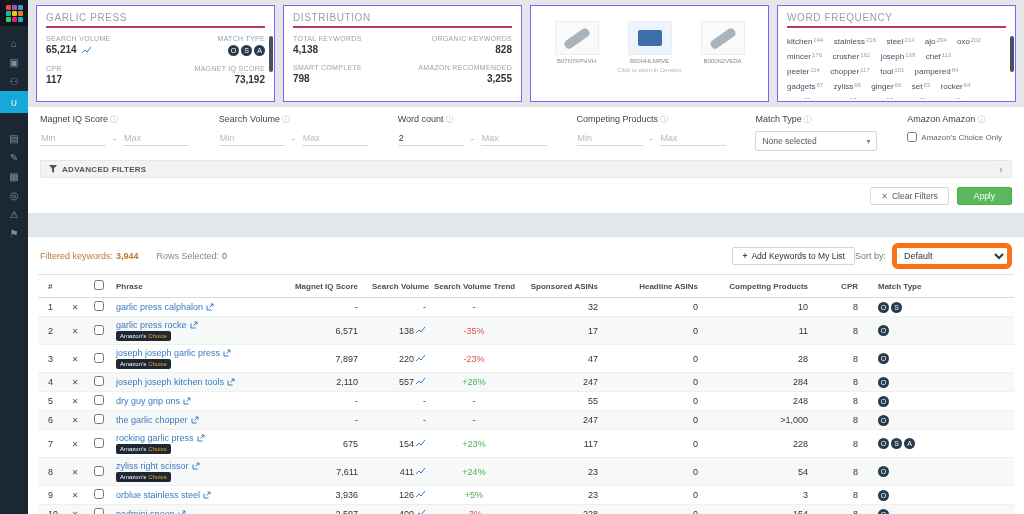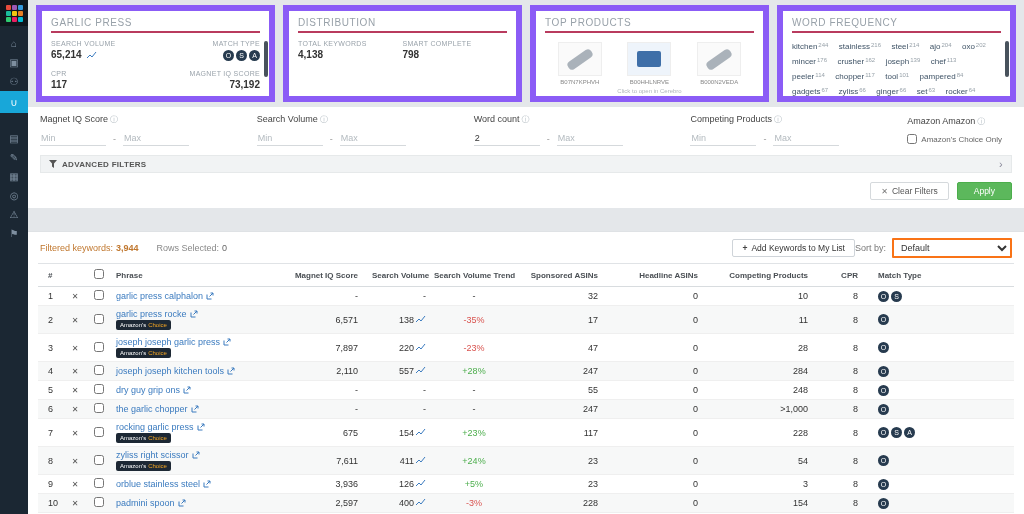--- a/index.html
+++ b/index.html
@@ -14,21 +14,21 @@
   .nav-items{display:flex;flex-direction:column;align-items:center;margin-top:8px;width:100%}
   .nav-item{width:28px;height:19px;display:flex;align-items:center;justify-content:center;color:#7e8fa0;font-size:10px;cursor:pointer}
   .nav-item.active{background:#18a7d9;color:#fff;height:22px}
   .nav-items .nav-item:nth-of-type(5){margin-top:16px}
 
   
   .main{flex:1;display:flex;flex-direction:column;min-width:0}
 
   
   .top-panels{display:flex;gap:8px;padding:5px 8px 4px}
-  .panel{flex:1 1 0;background:#fff;border:6px solid #8b5cf6;height:97px;padding:6px 9px;position:relative;overflow:hidden}
+  .panel{flex:1 1 0;background:#fff;border:1px solid #8b5cf6;height:97px;padding:6px 9px;position:relative;overflow:hidden}
   .panel-head{font-size:10px;color:#98a1a9;letter-spacing:.6px;padding-bottom:3px;border-bottom:2px solid #b93b5e}
   .scroll-thumb{position:absolute;right:1px;top:30px;width:4px;height:36px;background:#48525c;border-radius:2px}
   .stats-grid{display:grid;grid-template-columns:1fr 1fr;row-gap:9px;margin-top:7px}
   .stat .stat-label{font-size:7px;color:#9aa3ab;letter-spacing:.3px}
   .stat .stat-value{font-size:10px;font-weight:bold;color:#333;margin-top:2px;display:flex;align-items:center;gap:3px}
   .stat.right{text-align:right}
   .stat.right .stat-value{justify-content:flex-end}
   .stat-badges{display:flex;gap:2px;justify-content:flex-end;margin-top:3px}
   .mt-badge{display:inline-flex;width:11px;height:11px;border-radius:50%;background:#273b4f;color:#fff;font-size:7px;align-items:center;justify-content:center;flex-shrink:0}
 
@@ -43,21 +43,21 @@
   .products-hint{text-align:center;font-size:6px;color:#b0b6bb;margin-top:3px}
 
   
   .wf-list{margin-top:5px;max-height:66px;overflow:hidden;padding-right:8px;line-height:12px}
   .wf-item{display:inline-block;margin-right:6px;cursor:pointer;white-space:nowrap}
   .wf-word{font-size:8px;color:#3f5366}
   .wf-count{font-size:6px;color:#98a2aa;position:relative;top:-2px;margin-left:1px}
 
   
   .filters-card{background:#fff;border-top:1px solid #e4e7e9;padding:7px 12px 8px;margin:0}
-  .filter-row{display:flex;justify-content:space-between;align-items:center;padding-right:10px}
+  .filter-row{display:flex;justify-content:space-between;align-items:flex-start;padding-right:10px}
   .filter-label{font-size:9px;color:#444}
   .info{color:#b8c0c6;font-size:8px;margin-left:2px;cursor:pointer}
   .filter-inputs{display:flex;align-items:center;margin-top:6px}
   .f-input{width:66px;border:none;border-bottom:1px solid #d5d9dc;font-size:9px;padding:2px 1px;color:#333;outline:none;background:transparent;font-family:"Liberation Sans",sans-serif}
   .f-input::placeholder{color:#b3babf}
   .dash{color:#999;margin:0 7px;font-size:9px}
   .mt-select{width:122px;height:20px;border:1px solid #d5d9dc;border-radius:2px;background:#fff;display:flex;align-items:center;justify-content:space-between;padding:0 6px;font-size:8.5px;color:#555;margin-top:6px;cursor:pointer}
   .mt-caret{color:#888;font-size:8px}
   .ac-check{display:flex;align-items:center;gap:4px;margin-top:7px}
   .ac-check input{width:10px;height:10px}
@@ -77,21 +77,21 @@
   .table-card{background:#fff;margin-top:23px;flex:1;overflow:hidden;border-top:1px solid #dfe2e5}
   .table-toolbar{display:flex;align-items:center;padding:6px 12px 5px;font-size:9px}
   .filtered-label{color:#c0772e}
   .filtered-count{color:#c0772e;font-weight:bold;margin-left:3px}
   .rows-selected{color:#888;margin-left:18px}
   .rows-selected b{color:#666;margin-left:3px;font-weight:normal}
   .toolbar-right{margin-left:auto;display:flex;align-items:center}
   .btn-add{background:#fff;border:1px solid #cfd4d9;color:#333;padding:3px 9px;font-size:8.5px;border-radius:2px;display:flex;gap:4px;align-items:center;cursor:pointer}
   .btn-add .plus{font-weight:bold;color:#444}
   .sort-label{color:#777;margin:0 6px 0 0;font-size:9px}
-  .sort-select{width:120px;font-size:9px;border:2px solid #f97316;color:#333;padding:2px 3px;border-radius:1px;background:#fff;font-family:"Liberation Sans",sans-serif}
+  .sort-select{width:120px;font-size:9px;border:5px solid #f97316;color:#333;padding:2px 3px;border-radius:6px;background:#fff;font-family:"Liberation Sans",sans-serif}
 
   .kw-table{border-collapse:collapse;width:calc(100% - 20px);margin:0 10px;table-layout:fixed}
   .kw-table th{font-size:8px;font-weight:bold;color:#4a4f54;border-top:1px solid #e0e3e6;border-bottom:1px solid #d8dcdf;padding:5px 4px;white-space:nowrap;overflow:hidden}
   .kw-table td{font-size:9px;color:#333;border-bottom:1px solid #efefef;padding:3px 4px;white-space:nowrap;overflow:hidden;vertical-align:middle}
   .kw-table tbody tr:nth-child(even){background:#f7f8f8}
   .kw-table tr > *:nth-child(1){width:26px;text-align:left;padding-left:10px}
   .kw-table tr > *:nth-child(2){width:22px;text-align:center}
   .kw-table tr > *:nth-child(3){width:26px;text-align:center}
   .kw-table tr > *:nth-child(4){width:168px;text-align:left}
   .kw-table tr > *:nth-child(5){width:88px;text-align:right;padding-right:10px}
@@ -221,34 +221,45 @@
         <div class="panel-head">DISTRIBUTION</div>
         <div class="stats-grid">
 
             <div class="stat">
               <div class="stat-label">TOTAL KEYWORDS</div>
               <div class="stat-value">
                 <span>4,138</span>
               </div>
             </div>
 
+            <div class="stat right">
+              <div class="stat-label">ORGANIC KEYWORDS</div>
+              <div class="stat-value">
+                <span>828</span>
+              </div>
+            </div>
 
             <div class="stat">
               <div class="stat-label">SMART COMPLETE</div>
               <div class="stat-value">
                 <span>798</span>
               </div>
             </div>
 
+            <div class="stat right">
+              <div class="stat-label">AMAZON RECOMMENDED</div>
+              <div class="stat-value">
+                <span>3,255</span>
+              </div>
+            </div>
 
         </div>
       </div>
 
       <div class="panel">
-        <div class="panel-head">TOP PRODUCTS</div>
         <div class="products">
 
             <div class="product">
               <div class="prod-img">
                 <div class="prod-shape"></div>
               </div>
               <div class="prod-asin">B07N7KPHVH</div>
             </div>
 
             <div class="product prod-blue">
@@ -372,20 +383,27 @@
 
           <div class="filter-group">
             <div class="filter-label"><span>Competing Products</span><span class="info">ⓘ</span></div>
             <div class="filter-inputs">
               <input class="f-input" placeholder="Min" style="">
               <span class="dash">-</span>
               <input class="f-input" placeholder="Max" style="">
             </div>
           </div>
 
+        <div class="filter-group">
+          <div class="filter-label"><span>Match Type</span><span class="info">ⓘ</span></div>
+          <div class="mt-select">
+            <span>None selected</span>
+            <span class="mt-caret">▾</span>
+          </div>
+        </div>
         <div class="filter-group">
           <div class="filter-label"><span>Amazon Amazon</span><span class="info">ⓘ</span></div>
           <div class="ac-check">
             <input type="checkbox" id="ac" style="">
             <label for="ac">Amazon's Choice Only</label>
           </div>
         </div>
       </div>
 
       <div class="advanced-bar">

